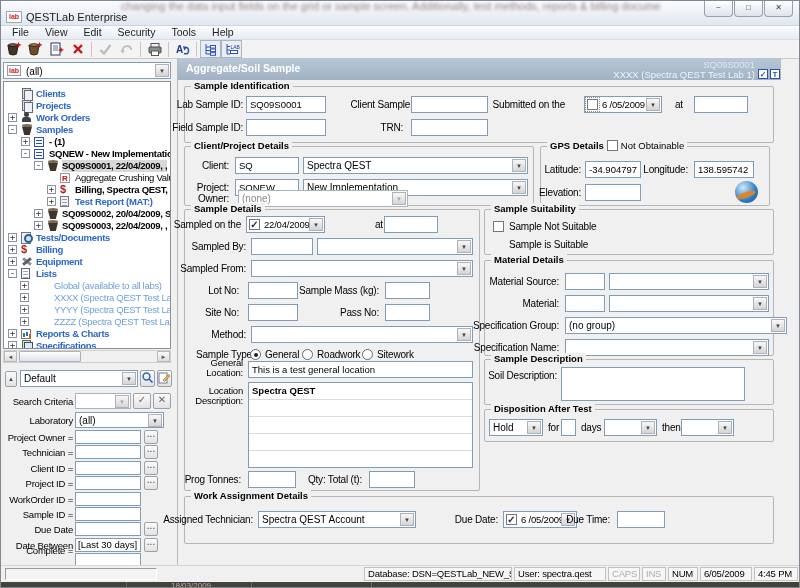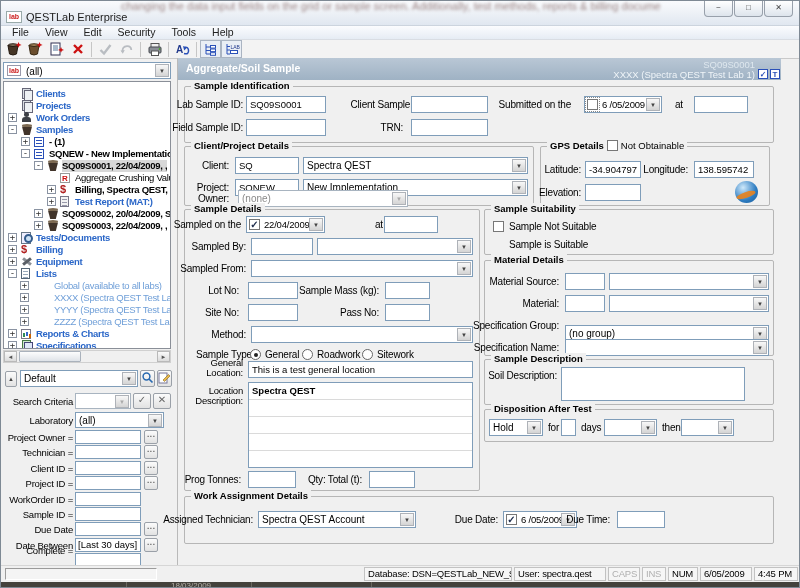--- a/index.html
+++ b/index.html
@@ -419,21 +419,21 @@
       <span class="fh-btn" style="right:13px;">✓</span>
       <span class="fh-btn" style="right:1px;">T</span>
     </div>
 
     <div class="grp" style="left:6px; top:28px; width:590px; height:57px;">
       <div class="legend">Sample Identification</div>
       <div class="flb" style="right:530px; top:12px;">Lab Sample ID:</div>
       <input class="inp" style="left: 61px; top: 9px; width: 80px;" value="SQ09S0001">
       <div class="flb" style="right:348px; top:12px;">Client Sample ID:</div>
       <input class="inp" style="left: 226px; top: 9px; width: 77px;" value="">
-      <div class="flb" style="right:202px; top:12px;">Submitted on the</div>
+      <div class="flb" style="right:208px; top:12px;">Submitted on the</div>
       <div class="dtp" style="left:399px; top:9px; width:78px;">
         <span class="cb focus"></span>
         <span class="dtx">6 /05/2009</span>
         <span class="arr">▼</span>
       </div>
       <div class="flb" style="left:490px; top:12px;">at</div>
       <input class="inp" style="left: 509px; top: 9px; width: 54px;" value="">
       <div class="flb" style="right:530px; top:35px;">Field Sample ID:</div>
       <input class="inp" style="left: 61px; top: 32px; width: 80px;" value="">
       <div class="flb" style="right:370px; top:35px;">TRN:</div>
@@ -543,21 +543,21 @@
       <input class="inp" style="left: 80px; top: 12px; width: 40px;">
       <div class="cmb" style="left:124px; top:12px; width:160px;">
           <span class="arr">▼</span>
         </div>
       <div class="flb" style="right:214px; top:37px;">Material:</div>
       <input class="inp" style="left: 80px; top: 34px; width: 40px;">
       <div class="cmb" style="left:124px; top:34px; width:160px;">
           <span class="arr">▼</span>
         </div>
       <div class="flb" style="right:214px; top:59px;">Specification Group:</div>
-      <div class="cmb" style="left:80px; top:56px; width:204px;margin-top:8px;">
+      <div class="cmb" style="left:80px; top:56px; width:222px;">
         <span>(no group)</span>
         <span class="arr">▼</span>
       </div>
       <div class="flb" style="right:214px; top:81px;">Specification Name:</div>
       <div class="cmb" style="left:80px; top:78px; width:204px;">
           <span class="arr">▼</span>
         </div>
     </div>
 
     <div class="grp" style="left:306px; top:301px; width:290px; height:46px;">

